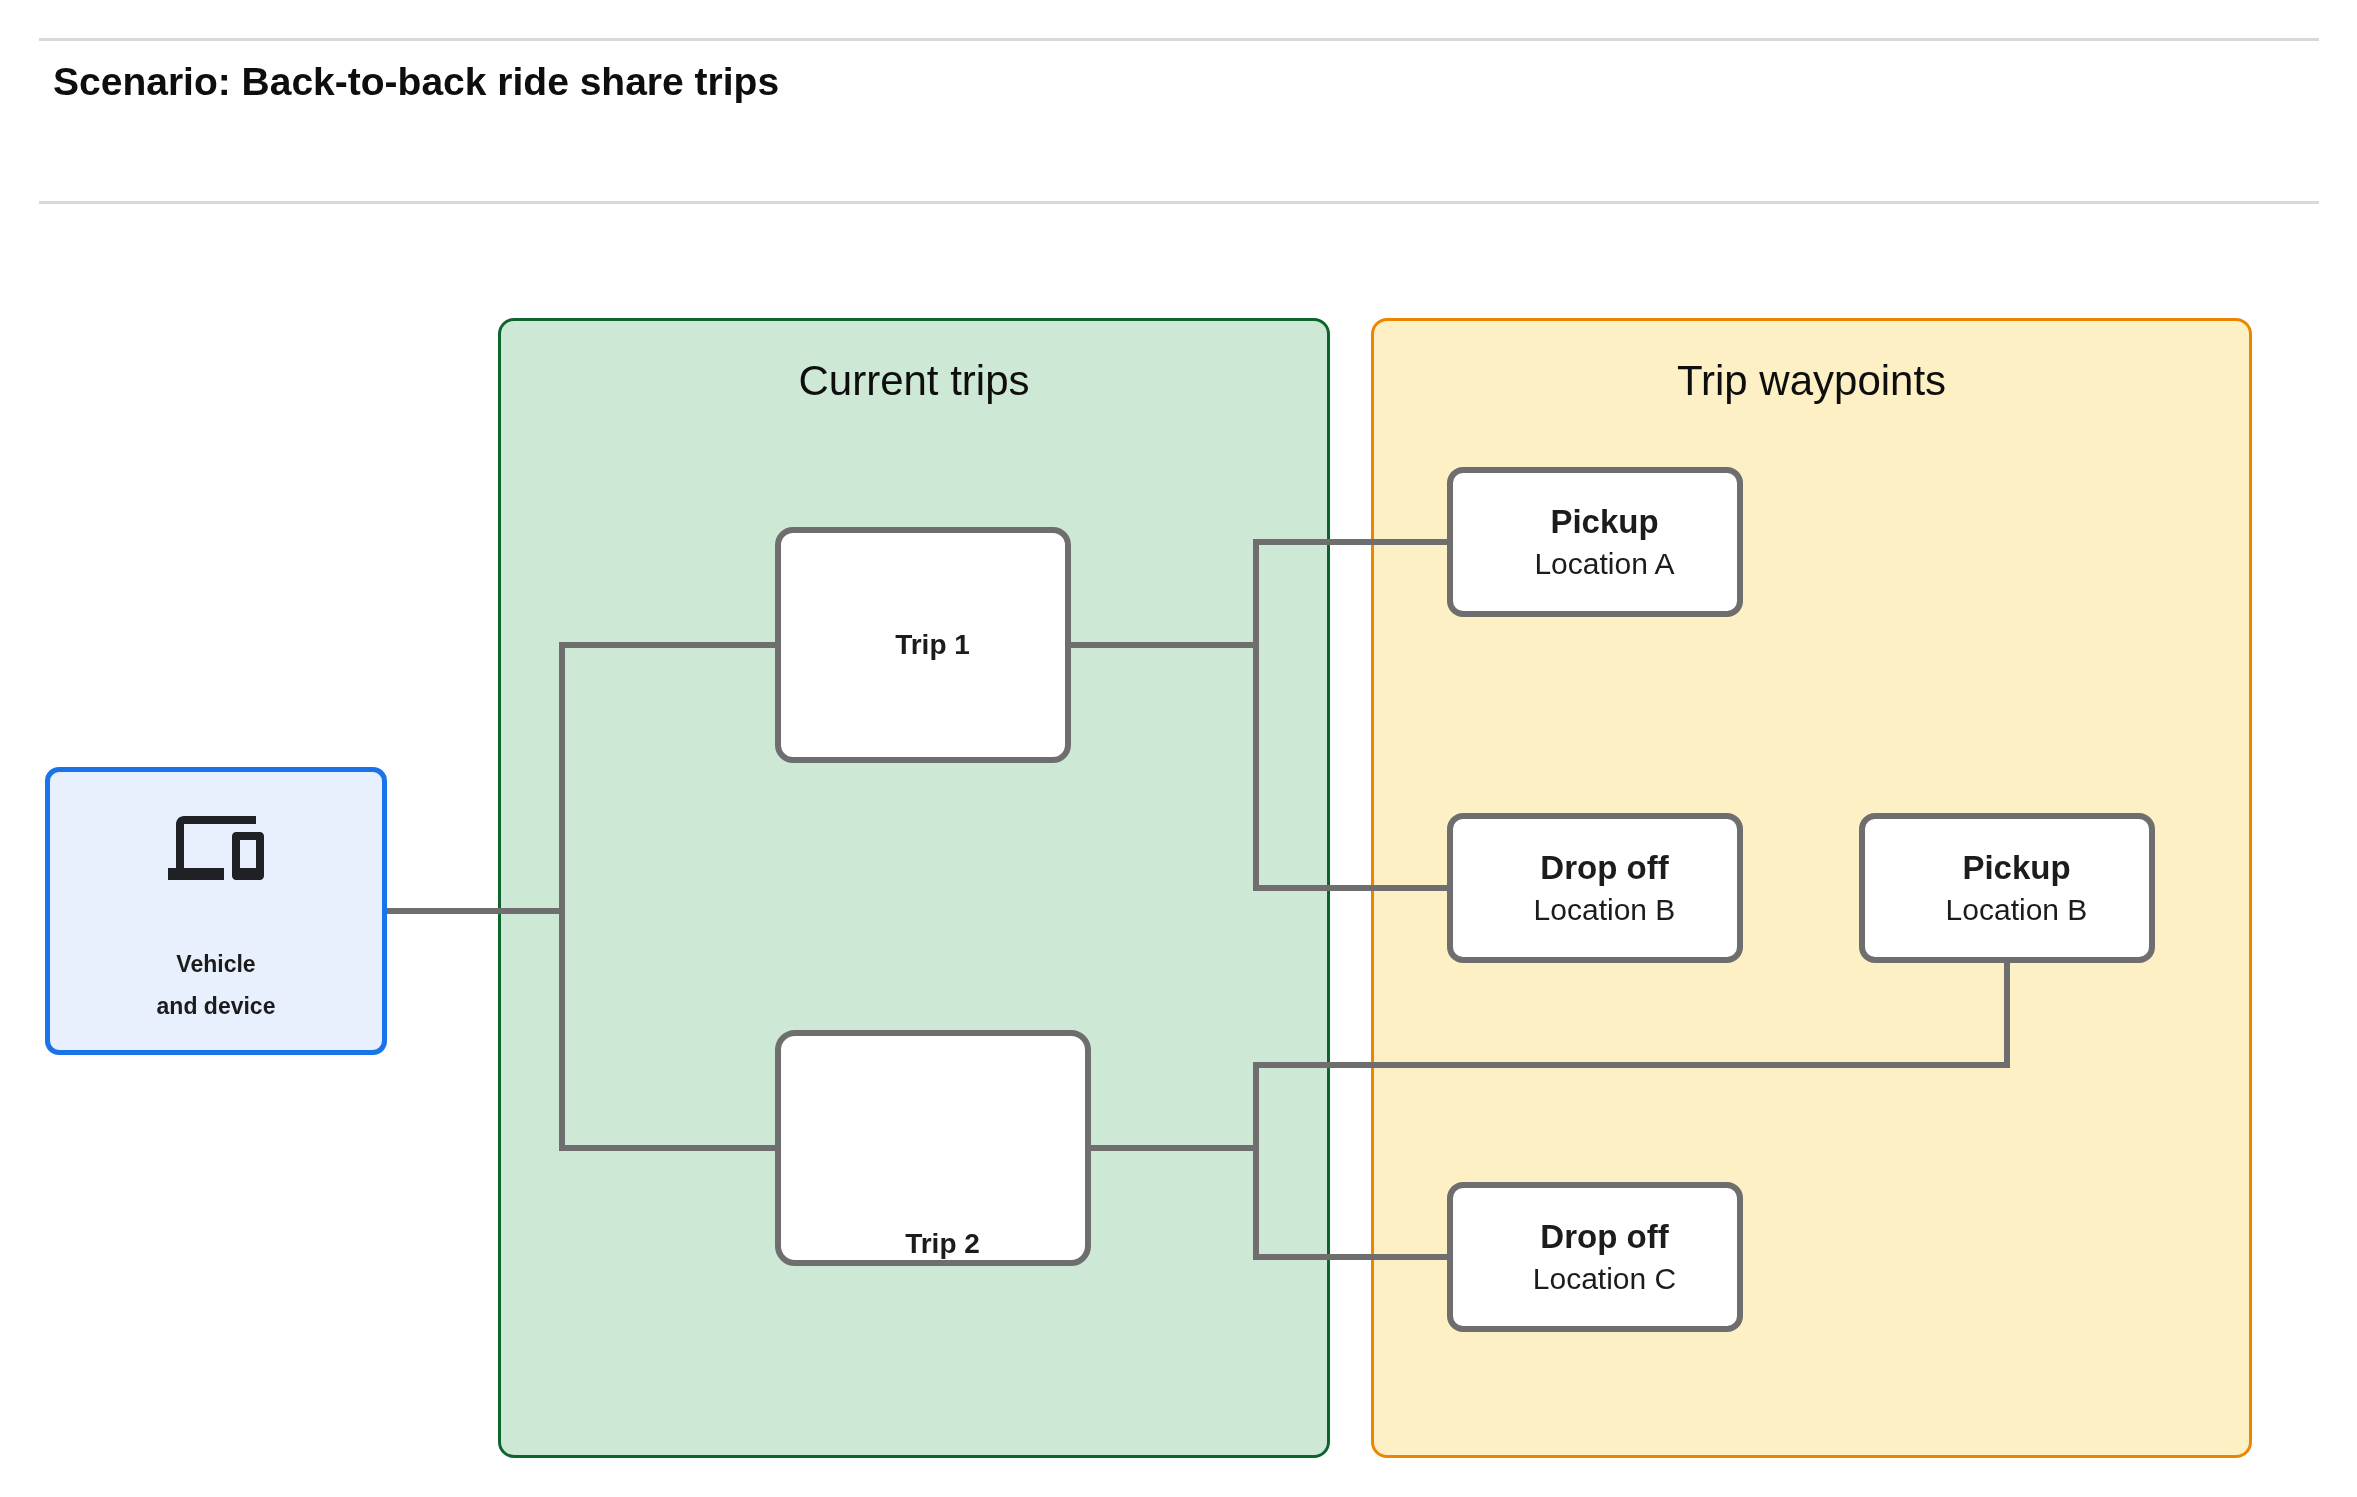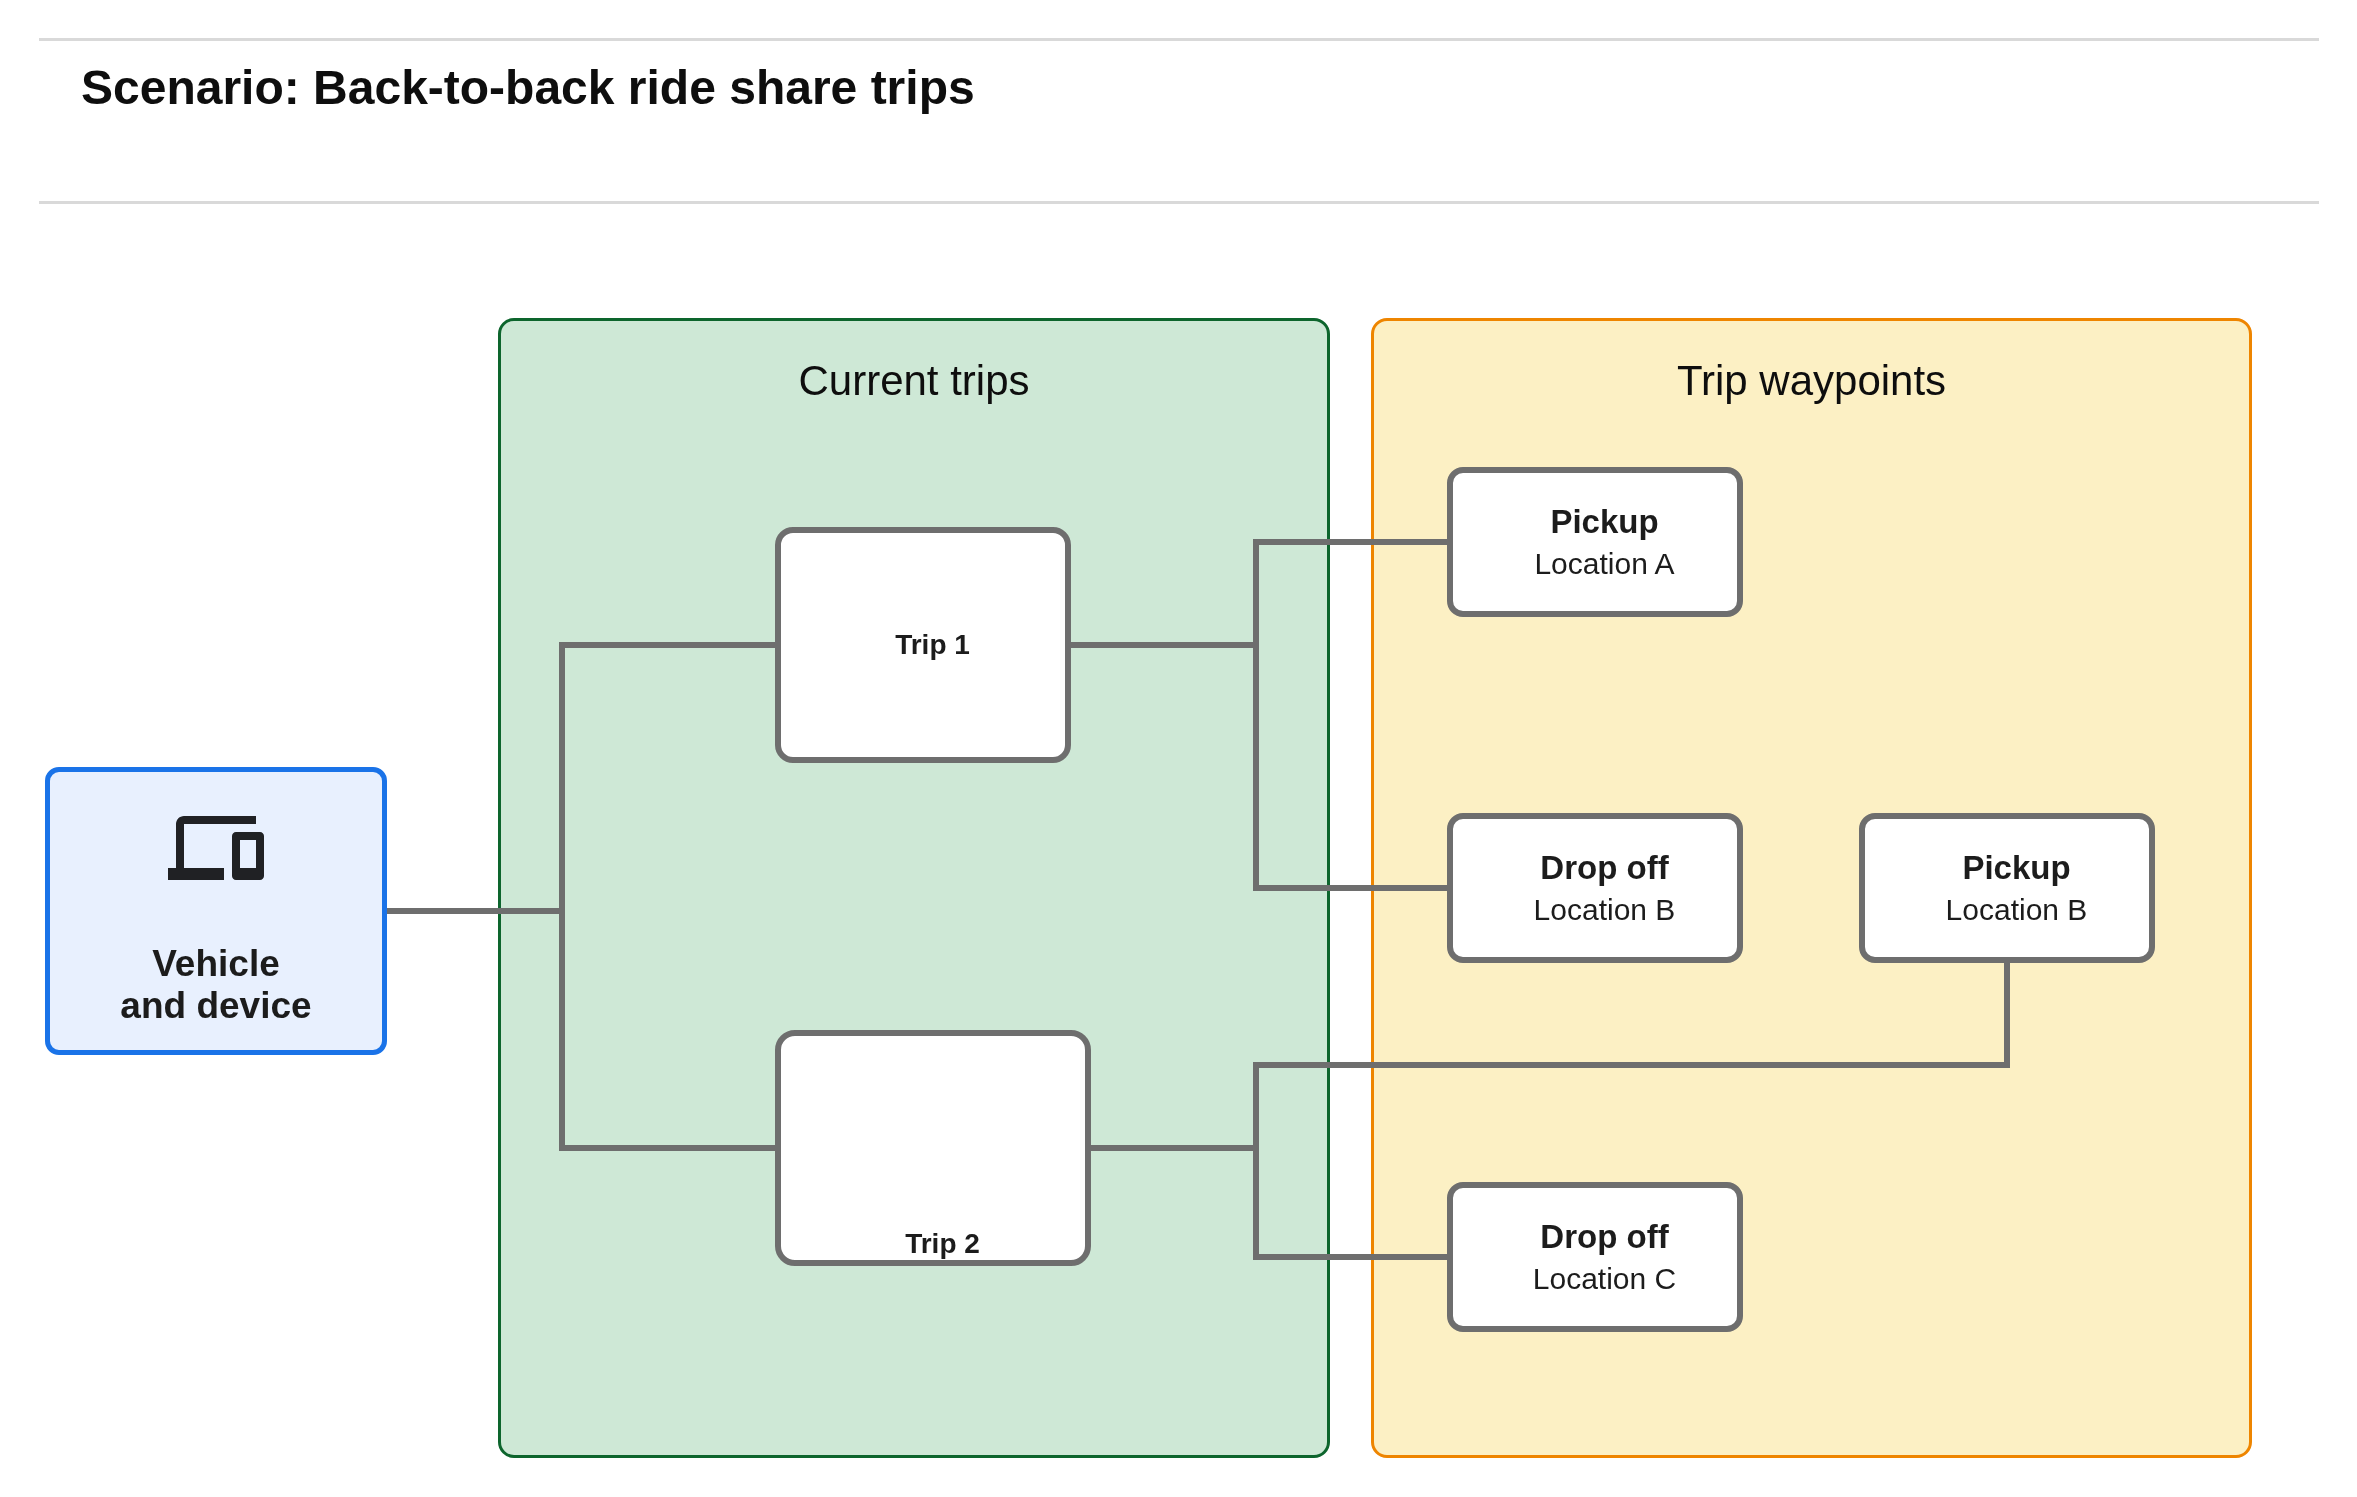--- a/index.html
+++ b/index.html
@@ -2,21 +2,21 @@
 <html style="--page-bg: #ffffff; --divider: #d9d9d9; --text: #0e0e0e; --node-text: #1c1c1c; --connector: #6e6e6e; --node-border: #6e6e6e; --green-fill: #cee8d6; --green-border: #0d652d; --yellow-fill: #fcf0c4; --orange-border: #ee8500; --blue-fill: #e8f0fe; --blue-border: #1a73e8;"><head>
 <meta charset="utf-8">
 <style>
   html,body{margin:0;padding:0;background:#fff;}
   .stage{
     position:relative;width:2357px;height:1497px;background:var(--page-bg,#fff);
     font-family:"Liberation Sans","DejaVu Sans",sans-serif;color:#111;
     overflow:hidden;
   }
   .rule{position:absolute;height:3px;background:var(--divider,#d9d9d9);}
-  .hdr-title{position:absolute;font-size:48px;font-weight:700;color:var(--text,#0e0e0e);white-space:pre;margin-left:28px;}
+  .hdr-title{position:absolute;font-size:39px;font-weight:700;color:var(--text,#0e0e0e);white-space:pre;}
   .hdr-sub{position:absolute;font-size:37px;font-weight:400;color:var(--text,#0e0e0e);white-space:pre;}
 
   .group{position:absolute;border-radius:16px;box-sizing:border-box;z-index:1;}
   .group.green{background:var(--green-fill,#cee8d6);border:3px solid var(--green-border,#0d652d);}
   .group.yellow{background:var(--yellow-fill,#fcf0c4);border:3px solid var(--orange-border,#ee8500);}
   .group-label{position:absolute;left:0;right:0;top:36px;text-align:center;
     font-size:42px;font-weight:400;color:var(--text,#0e0e0e);}
 
   .seg{position:absolute;background:var(--connector,#6e6e6e);z-index:2;}
 
@@ -25,21 +25,21 @@
     display:flex;flex-direction:column;align-items:center;justify-content:center;padding-left:19px;}
   .node .big{font-size:28px;font-weight:700;color:var(--node-text,#1c1c1c);}
   .node .wp-title{font-size:33px;font-weight:700;line-height:44px;color:var(--node-text,#1c1c1c);}
   .node .wp-sub{font-size:30px;font-weight:400;line-height:40px;color:var(--node-text,#1c1c1c);}
 
   .vehicle{position:absolute;box-sizing:border-box;left:45px;top:767px;width:342px;height:288px;
     background:var(--blue-fill,#e8f0fe);border:5px solid var(--blue-border,#1a73e8);
     border-radius:14px;z-index:3;}
   .vehicle svg{position:absolute;left:50%;top:28px;transform:translateX(-50%);}
   .vehicle .vlabel{position:absolute;left:0;right:0;top:171px;text-align:center;
-    font-size:37px;font-weight:700;line-height:42px;color:var(--node-text,#1c1c1c);}
+    font-size:23px;font-weight:700;line-height:42px;color:var(--node-text,#1c1c1c);}
 </style>
 </head>
 <body>
 
 <div class="stage">
 
   <div class="rule" style="left:39px;top:38px;width:2280px;"></div>
   <div class="hdr-title" style="left:53px;top:60px;">Scenario: Back-to-back ride share trips</div>
   <div class="rule" style="left:39px;top:201px;width:2280px;"></div>
 

